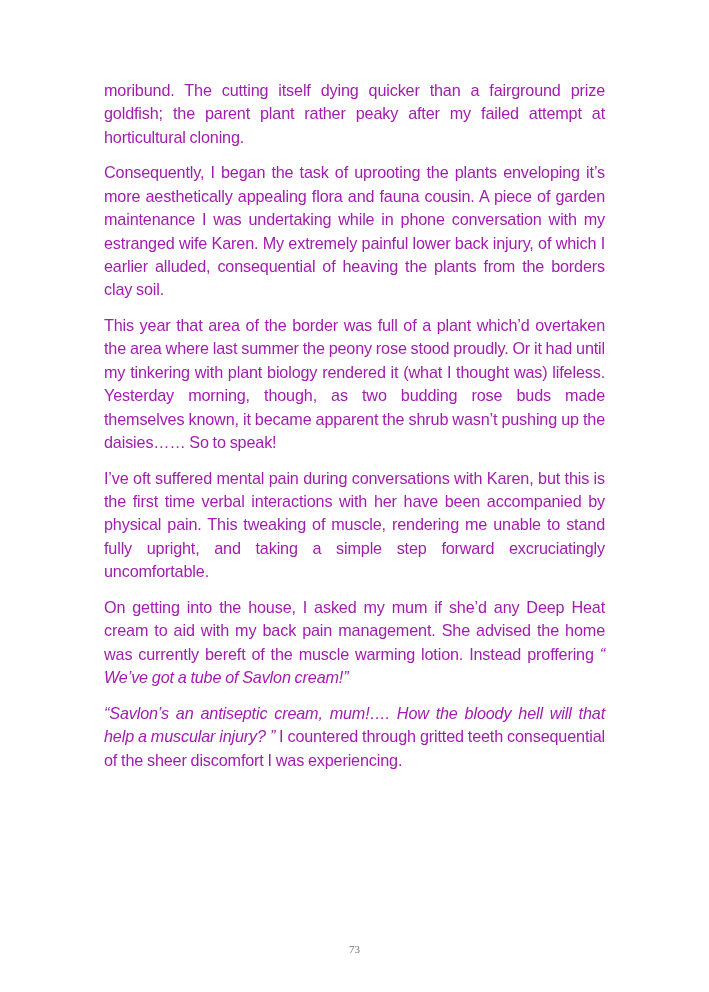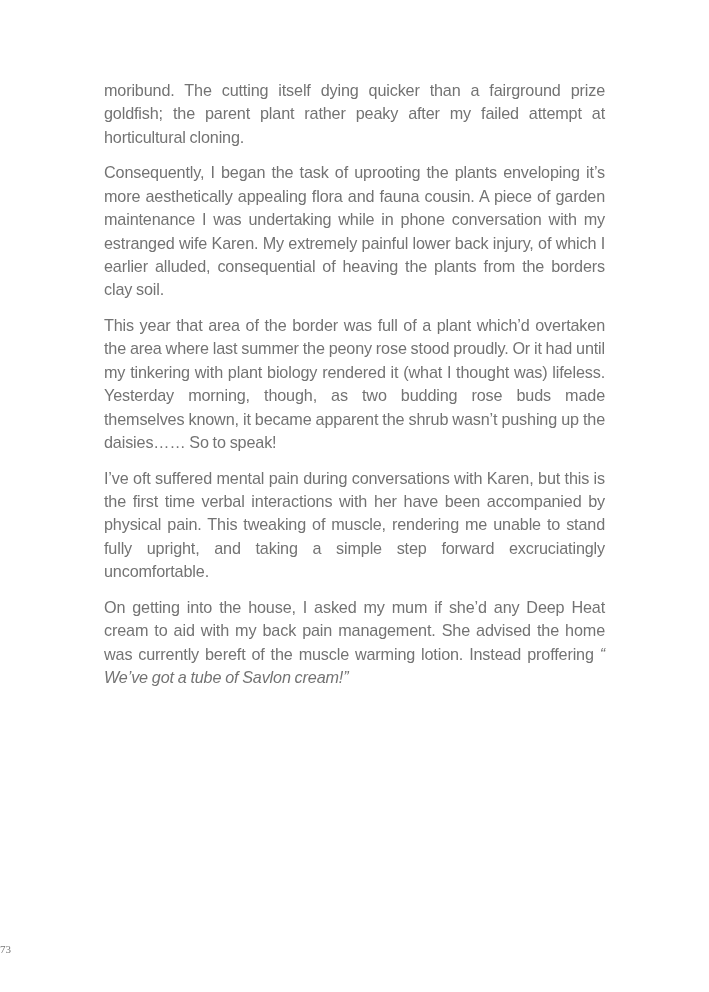--- a/index.html
+++ b/index.html
@@ -14,37 +14,38 @@
       overflow: hidden;
     }
     .page {
       position: absolute;
       left: 104px;
       top: 79px;
       width: 501px;
       font-family: "Liberation Sans", sans-serif;
       font-size: 16.2px;
       line-height: 23.4px;
-      color: #737373;
+      color: #a21caf;
       letter-spacing: -0.15px;
       word-spacing: -0.5px;
     }
     .para {
       margin: 0 0 12.2px 0;
       text-align: justify;
       text-align-last: left;
     }
     .italic {
       font-style: italic;
     }
     .page-number {
       position: absolute;
       left: 0;
       width: 709px;
       top: 943px;
+      text-align: center;
       font-family: "Liberation Serif", serif;
       font-size: 11px;
       color: #777777;
     }
   </style>
 </head>
 <body>
 
 <div class="page">
   <p class="para">
@@ -55,15 +56,18 @@
   </p>
   <p class="para">
     <span>This year that area of the border was full of a plant which’d overtaken the area where last summer the peony rose stood proudly. Or it had until my tinkering with plant biology rendered it (what I thought was) lifeless. Yesterday morning, though, as two budding rose buds made themselves known, it became apparent the shrub wasn’t pushing up the daisies…… So to speak!</span>
   </p>
   <p class="para">
     <span>I’ve oft suffered mental pain during conversations with Karen, but this is the first time verbal interactions with her have been accompanied by physical pain. This tweaking of muscle, rendering me unable to stand fully upright, and taking a simple step forward excruciatingly uncomfortable.</span>
   </p>
   <p class="para">
     <span>On getting into the house, I asked my mum if she’d any Deep Heat cream to aid with my back pain management. She advised the home was currently bereft of the muscle warming lotion. Instead proffering </span><span class="italic">“ We’ve got a tube of Savlon cream!”</span>
   </p>
+  <p class="para">
+    <span class="italic">“Savlon’s an antiseptic cream, mum!…. How the bloody hell will that help a muscular injury? ”</span><span> I countered through gritted teeth consequential of the sheer discomfort I was experiencing.</span>
+  </p>
 </div>
 
 <div class="page-number">73</div>
 
 </body></html>

